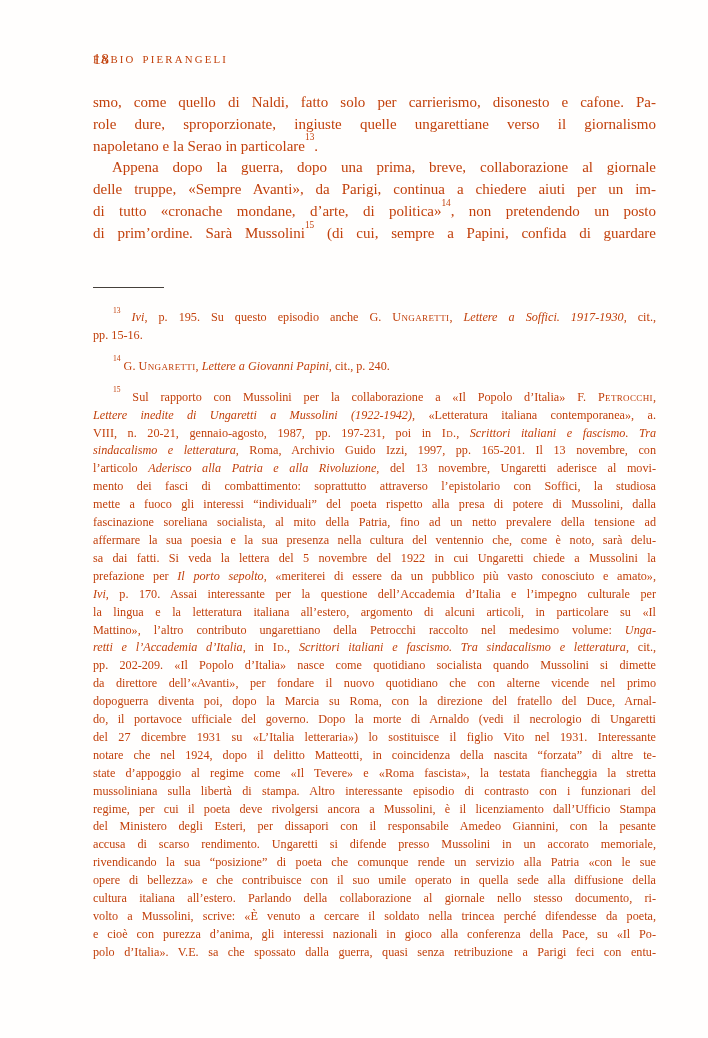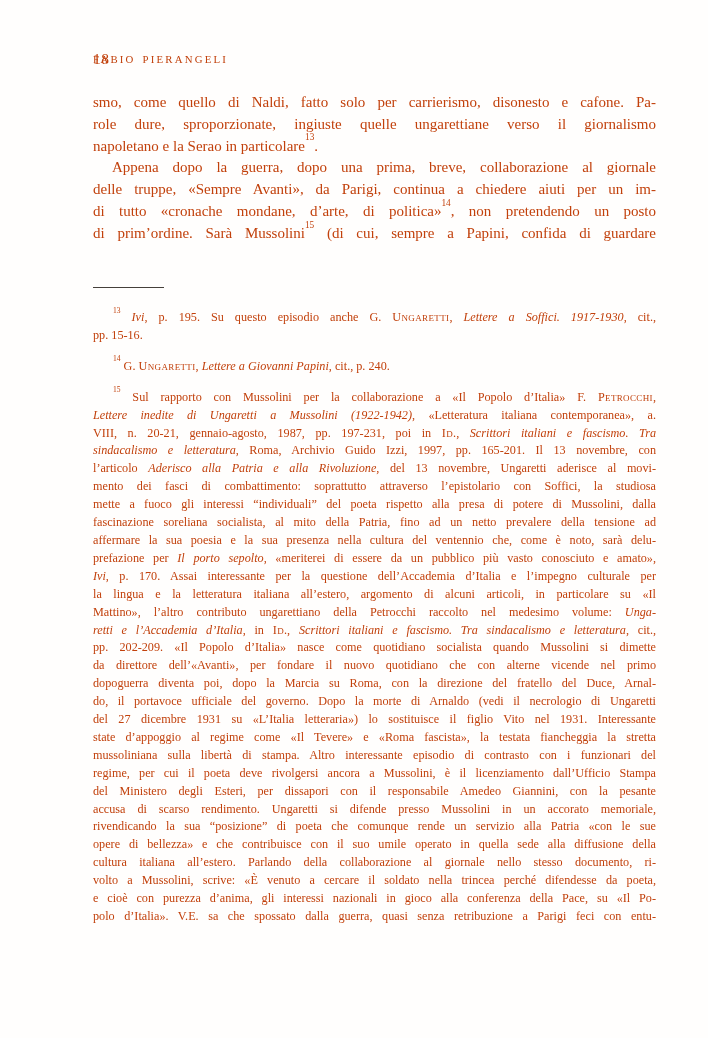--- a/index.html
+++ b/index.html
@@ -85,30 +85,32 @@
       <div class="fline end indent"><sup>14</sup> G. <span class="sc">Ungaretti</span>, <i>Lettere a Giovanni Papini</i>, cit., p. 240.</div>
       <div class="fline indent"><sup>15</sup> Sul rapporto con Mussolini per la collaborazione a «Il Popolo d’Italia» F. <span class="sc">Petrocchi</span>,</div>
       <div class="fline"><i>Lettere inedite di Ungaretti a Mussolini (1922-1942)</i>, «Letteratura italiana contemporanea», a.</div>
       <div class="fline">VIII, n. 20-21, gennaio-agosto, 1987, pp. 197-231, poi in <span class="sc">Id</span>., <i>Scrittori italiani e fascismo. Tra</i></div>
       <div class="fline"><i>sindacalismo e letteratura</i>, Roma, Archivio Guido Izzi, 1997, pp. 165-201. Il 13 novembre, con</div>
       <div class="fline">l’articolo <i>Aderisco alla Patria e alla Rivoluzione</i>, del 13 novembre, Ungaretti aderisce al movi-</div>
       <div class="fline">mento dei fasci di combattimento: soprattutto attraverso l’epistolario con Soffici, la studiosa</div>
       <div class="fline">mette a fuoco gli interessi “individuali” del poeta rispetto alla presa di potere di Mussolini, dalla</div>
       <div class="fline">fascinazione soreliana socialista, al mito della Patria, fino ad un netto prevalere della tensione ad</div>
       <div class="fline">affermare la sua poesia e la sua presenza nella cultura del ventennio che, come è noto, sarà delu-</div>
+      <div class="fline">sa dai fatti. Si veda la lettera del 5 novembre del 1922 in cui Ungaretti chiede a Mussolini la</div>
       <div class="fline">prefazione per <i>Il porto sepolto</i>, «meriterei di essere da un pubblico più vasto conosciuto e amato»,</div>
       <div class="fline"><i>Ivi</i>, p. 170. Assai interessante per la questione dell’Accademia d’Italia e l’impegno culturale per</div>
       <div class="fline">la lingua e la letteratura italiana all’estero, argomento di alcuni articoli, in particolare su «Il</div>
       <div class="fline">Mattino», l’altro contributo ungarettiano della Petrocchi raccolto nel medesimo volume: <i>Unga-</i></div>
       <div class="fline"><i>retti e l’Accademia d’Italia</i>, in <span class="sc">Id</span>., <i>Scrittori italiani e fascismo. Tra sindacalismo e letteratura</i>, cit.,</div>
       <div class="fline">pp. 202-209. «Il Popolo d’Italia» nasce come quotidiano socialista quando Mussolini si dimette</div>
       <div class="fline">da direttore dell’«Avanti», per fondare il nuovo quotidiano che con alterne vicende nel primo</div>
       <div class="fline">dopoguerra diventa poi, dopo la Marcia su Roma, con la direzione del fratello del Duce, Arnal-</div>
       <div class="fline">do, il portavoce ufficiale del governo. Dopo la morte di Arnaldo (vedi il necrologio di Ungaretti</div>
       <div class="fline">del 27 dicembre 1931 su «L’Italia letteraria») lo sostituisce il figlio Vito nel 1931. Interessante</div>
+      <div class="fline">notare che nel 1924, dopo il delitto Matteotti, in coincidenza della nascita “forzata” di altre te-</div>
       <div class="fline">state d’appoggio al regime come «Il Tevere» e «Roma fascista», la testata fiancheggia la stretta</div>
       <div class="fline">mussoliniana sulla libertà di stampa. Altro interessante episodio di contrasto con i funzionari del</div>
       <div class="fline">regime, per cui il poeta deve rivolgersi ancora a Mussolini, è il licenziamento dall’Ufficio Stampa</div>
       <div class="fline">del Ministero degli Esteri, per dissapori con il responsabile Amedeo Giannini, con la pesante</div>
       <div class="fline">accusa di scarso rendimento. Ungaretti si difende presso Mussolini in un accorato memoriale,</div>
       <div class="fline">rivendicando la sua “posizione” di poeta che comunque rende un servizio alla Patria «con le sue</div>
       <div class="fline">opere di bellezza» e che contribuisce con il suo umile operato in quella sede alla diffusione della</div>
       <div class="fline">cultura italiana all’estero. Parlando della collaborazione al giornale nello stesso documento, ri-</div>
       <div class="fline">volto a Mussolini, scrive: «È venuto a cercare il soldato nella trincea perché difendesse da poeta,</div>
       <div class="fline">e cioè con purezza d’anima, gli interessi nazionali in gioco alla conferenza della Pace, su «Il Po-</div>

